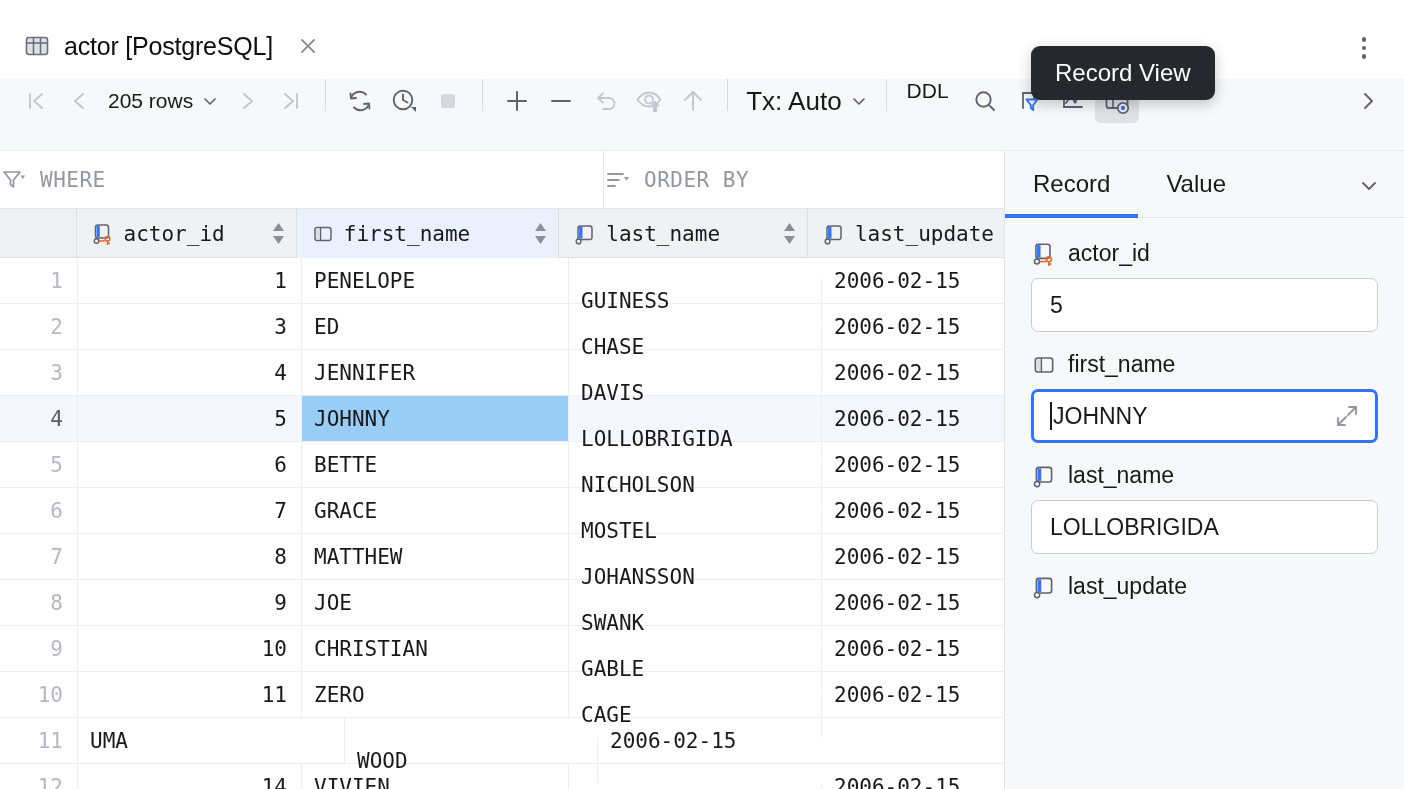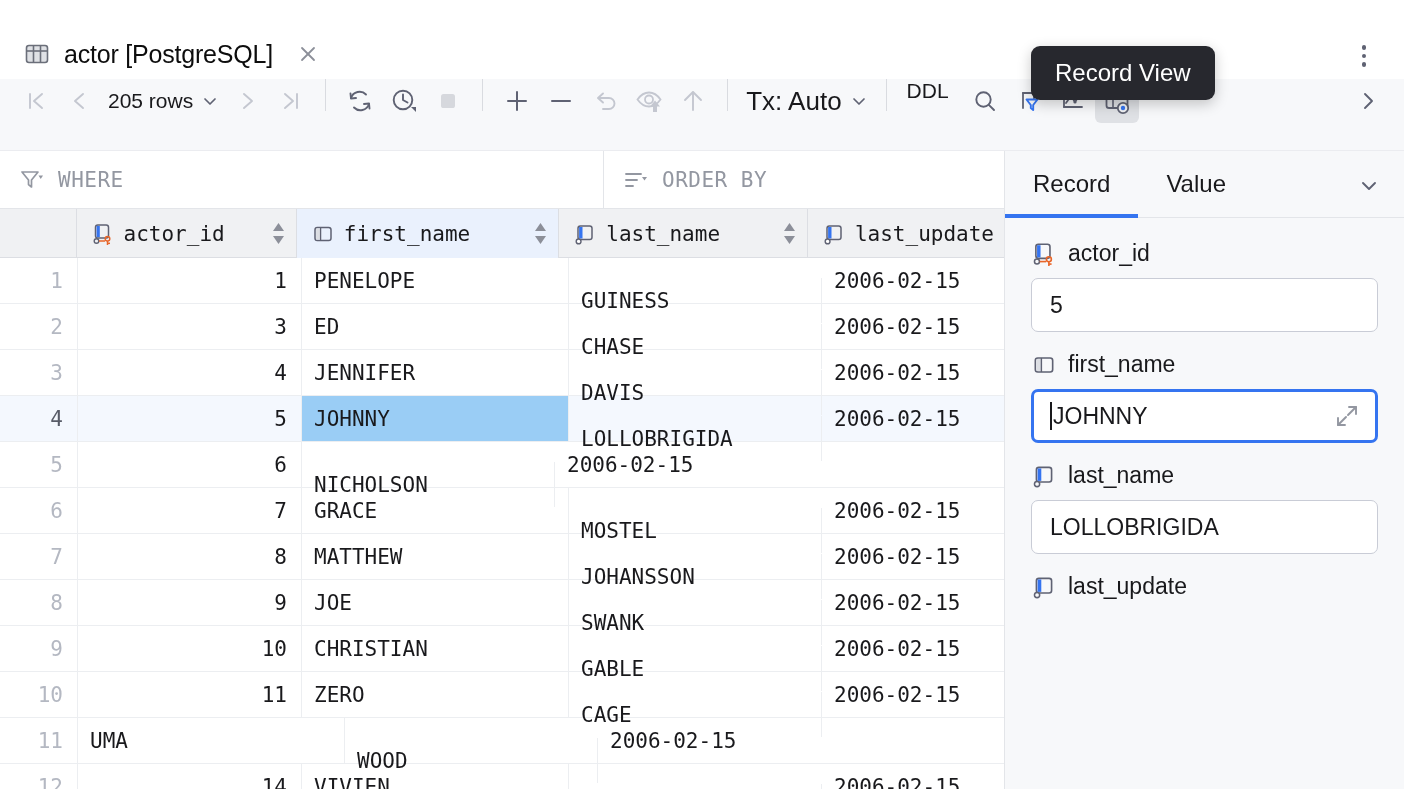--- a/index.html
+++ b/index.html
@@ -7,21 +7,21 @@
     width: 1404px; height: 789px;
     overflow: hidden;
     background: #ffffff;
     font-family: "Liberation Sans", sans-serif;
     -webkit-font-smoothing: antialiased;
   }
   #app { position: relative; width: 1404px; height: 789px; }
 
   
   .tabbar {
-    position: absolute; left: 0; top: 16px; width: 1404px; height: 79px;
+    position: absolute; left: 0; top: 8px; width: 1404px; height: 79px;
     background: #ffffff;
   }
   .tab {
     position: absolute; left: 0; top: 0; height: 76px;
     display: flex; align-items: center; padding: 0 18px 0 24px;
     cursor: default;
   }
   .tab-table-icon { width: 26px; height: 26px; margin-right: 14px; flex: 0 0 auto; }
   .tab-title {
     font-size: 25px; color: #0d0d0d; letter-spacing: -0.2px;
@@ -90,21 +90,21 @@
     position: absolute; left: 0; top: 151px;
     width: 1004px; height: 638px;
     background: #ffffff; overflow: hidden;
   }
   .filter-row {
     display: flex; height: 58px; background: #ffffff;
     border-bottom: 1px solid #e3e5e9;
   }
   .filter-cell {
     display: flex; align-items: center; gap: 14px;
-    padding-left: 18px; height: 58px;
+    padding-left: 0; height: 58px;
   }
   .filter-cell.where { width: 604px; border-right: 1px solid #e3e5e9; }
   .filter-cell.orderby { flex: 1 1 auto; }
   .filter-label {
     font-family: "DejaVu Sans Mono", monospace;
     font-size: 21px; color: #9397a1; letter-spacing: 0.5px;
   }
 
   .hdr-row {
     display: flex; height: 49px; background: #f0f1f3;
@@ -511,20 +511,21 @@
     <div class="data-row selected">
       <div class="cell gutter">4</div>
       <div class="cell c-actor">5</div>
       <div class="cell c-first cell-selected">JOHNNY</div>
       <div class="cell c-last">LOLLOBRIGIDA</div>
       <div class="cell c-upd">2006-02-15</div>
     </div>
     <div class="data-row">
       <div class="cell gutter">5</div>
       <div class="cell c-actor">6</div>
+      <div class="cell c-first">BETTE</div>
       <div class="cell c-last">NICHOLSON</div>
       <div class="cell c-upd">2006-02-15</div>
     </div>
     <div class="data-row">
       <div class="cell gutter">6</div>
       <div class="cell c-actor">7</div>
       <div class="cell c-first">GRACE</div>
       <div class="cell c-last">MOSTEL</div>
       <div class="cell c-upd">2006-02-15</div>
     </div>

